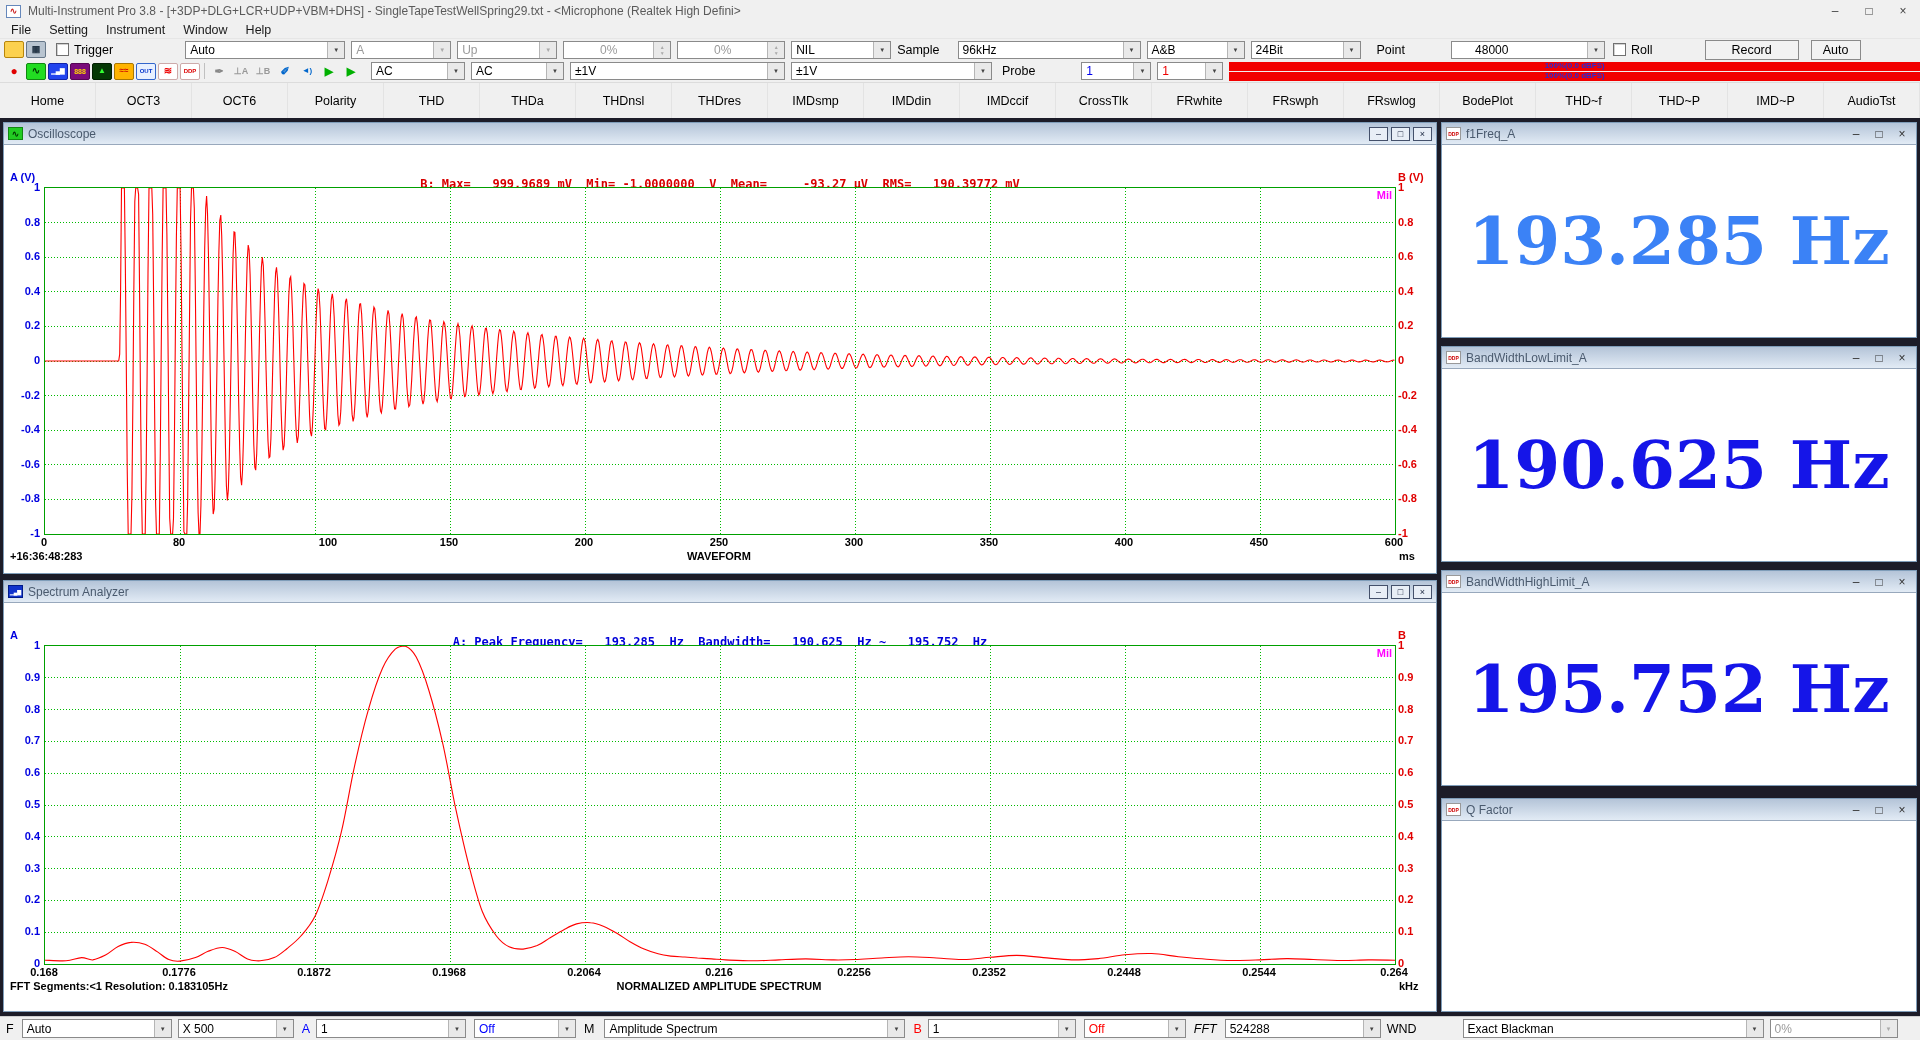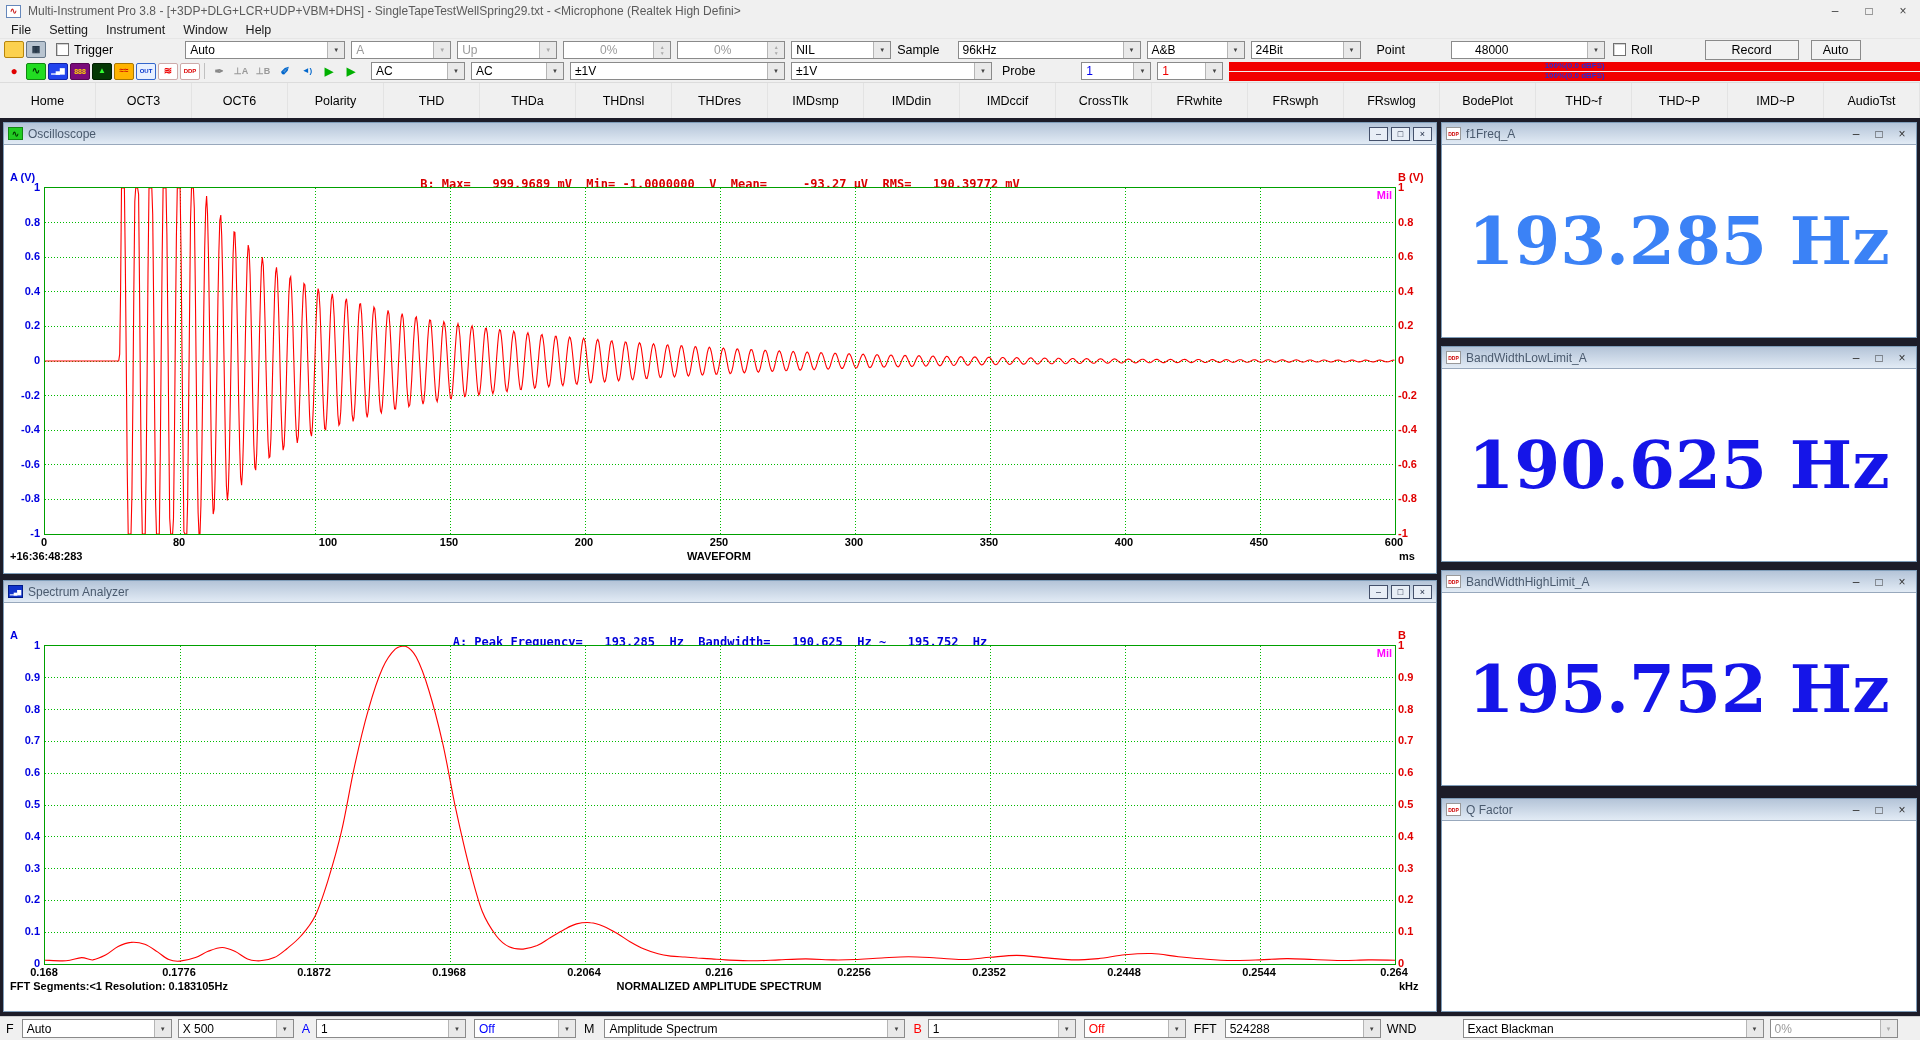--- a/index.html
+++ b/index.html
@@ -512,21 +512,21 @@
     </span>
     <span class="tlabel" style="color: rgb(255, 0, 0); margin-left: 8px;">B</span>
     <span class="tselect" style="width: 148px; margin-left: 6px;">
       <span class="val">1</span>
       <span class="arrow"></span>
     </span>
     <span class="tselect" style="width: 102px; margin-left: 8px;">
       <span class="val" style="color: rgb(255, 0, 0);">Off</span>
       <span class="arrow"></span>
     </span>
-    <span class="tlabel" style="color: rgb(0, 0, 0); margin-left: 8px;">FFT</span>
+    <span class="tlabel" style="color: rgb(0, 0, 0); margin-left: 8px; font-style: italic;">FFT</span>
     <span class="tselect" style="width: 156px; margin-left: 8px;">
       <span class="val">524288</span>
       <span class="arrow"></span>
     </span>
     <span class="tlabel" style="color: rgb(0, 0, 0); margin-left: 6px;">WND</span>
     <span class="tselect" style="width: 301px; margin-left: 46px;">
       <span class="val">Exact Blackman</span>
       <span class="arrow"></span>
     </span>
     <span class="tselect disabled" style="width: 128px; margin-left: 6px;">

